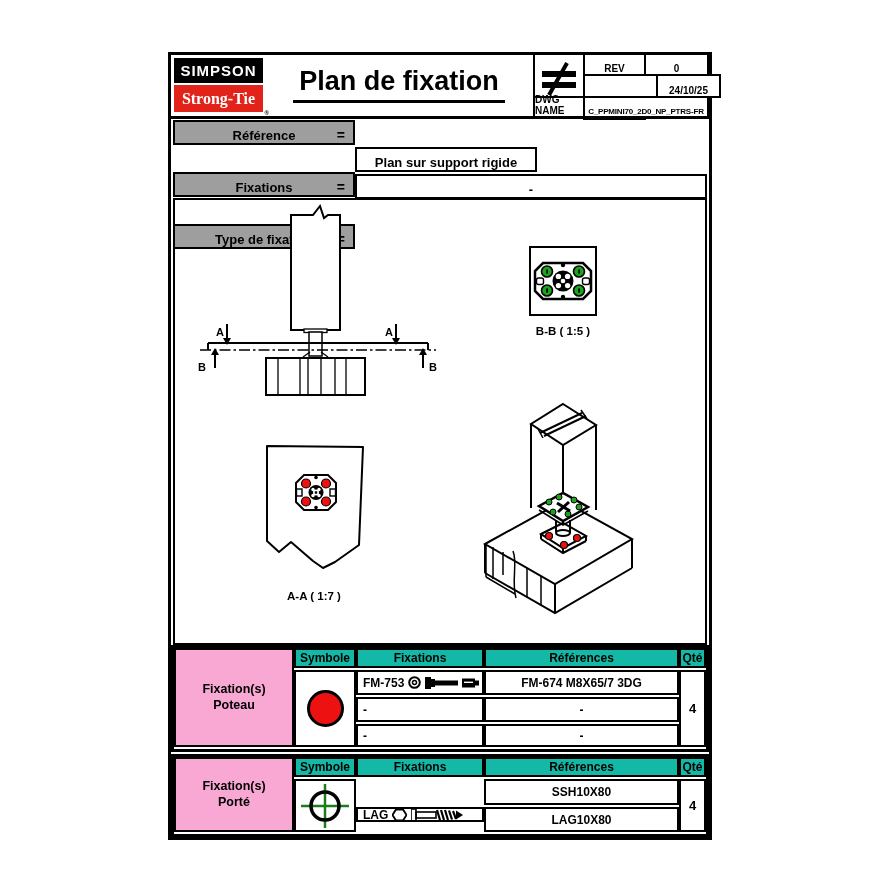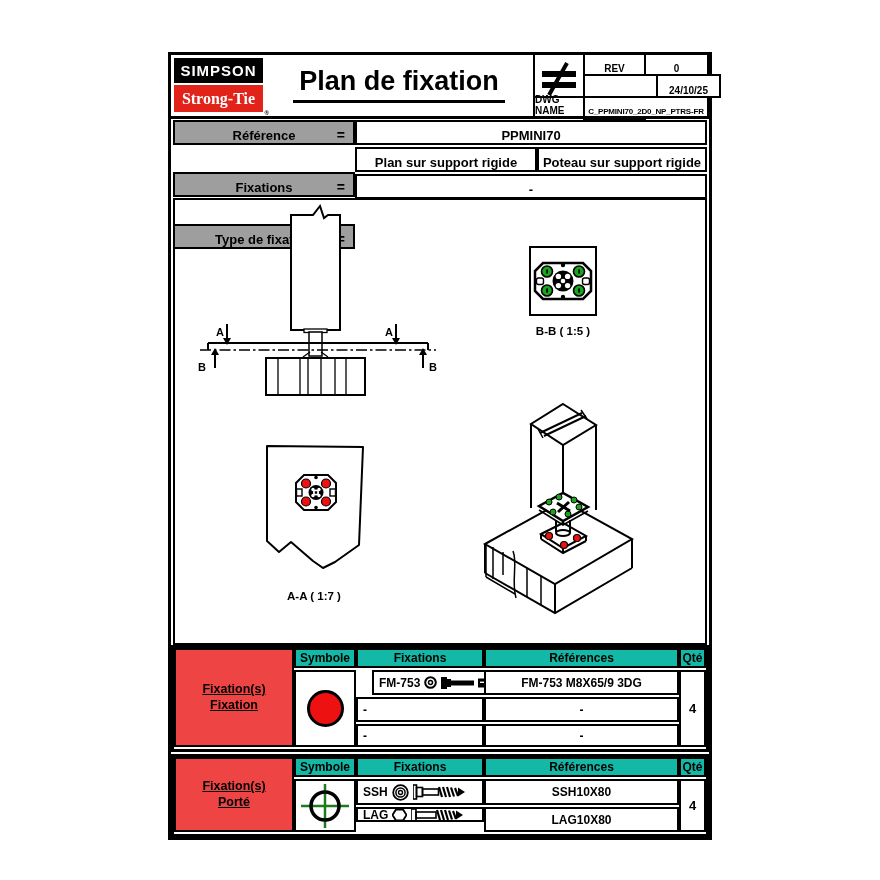--- a/index.html
+++ b/index.html
@@ -20,21 +20,21 @@
   .small-cell { font-size:10px; }
   .tiny-cell { font-size:8px; letter-spacing:-0.2px; }
   
   .info-label { font-size:13px; position:relative; }
   .info-label .eq { position:absolute; right:8px; font-size:14px; }
   .info-value { font-size:13px; }
   
   .btable { position:absolute; left:0; width:538px; border:3px solid #000; background:#fff; }
   .bcell { position:absolute; border:2px solid #000; background:#fff; display:flex; align-items:center; justify-content:center; font-size:12px; }
   .bhead { background:#14b8a6; }
-  .grouplabel { background:#ef4444; flex-direction:column; font-size:12.5px; line-height:1.25; text-align:center;text-decoration:underline; }
+  .grouplabel { background:#f9a8d4; flex-direction:column; font-size:12.5px; line-height:1.25; text-align:center; }
   .fixcell { justify-content:flex-start; padding-left:5px; gap:4px; }
   .qty { font-size:13px; }
   .redcircle { width:37px; height:37px; border-radius:50%; background:#ee1111; border:3px solid #000; }
   svg text { font-family:"Liberation Sans",sans-serif; font-weight:bold; }
 </style>
 </head>
 <body>
 
 <div class="sheet">
 
@@ -72,33 +72,27 @@
   </div>
   <div class="cell tiny-cell" style="left:412px; top:41px; width:126px; height:22px;">
     <span>C_PPMINI70_2D0_NP_PTRS-FR</span>
   </div>
   <div class="hdr-divider"></div>
 
   <div class="cell gray info-label" style="left:2px; top:65px; width:182px; height:25px;">
     <span>Référence</span>
     <span class="eq">=</span>
   </div>
-  <div class="cell info-value" style="left:184px; top:65px; width:352px; height:25px;">
-    <span>PPMINI70</span>
-  </div>
 
   <div class="cell gray info-label" style="left:2px; top:92px; width:182px; height:25px;">
     <span>Fixations</span>
     <span class="eq">=</span>
   </div>
   <div class="cell info-value" style="left:184px; top:92px; width:182px; height:25px;">
     <span>Plan sur support rigide</span>
-  </div>
-  <div class="cell info-value" style="left:366px; top:92px; width:170px; height:25px;">
-    <span>Poteau sur support rigide</span>
   </div>
 
   <div class="cell gray info-label" style="left:2px; top:119px; width:182px; height:25px;">
     <span>Type de fixation</span>
     <span class="eq">=</span>
   </div>
   <div class="cell info-value" style="left:184px; top:119px; width:352px; height:25px;">
     <span>-</span>
   </div>
 
@@ -245,57 +239,57 @@
           <line x1="382" y1="303" x2="395" y2="311"></line>
           <line x1="394" y1="302" x2="383" y2="312"></line>
         </g>
       </g>
     </svg>
   </div>
 
   <div class="btable" style="top:590px; height:107px;">
     <div class="bcell grouplabel" style="left:0px; top:0px; width:120px; height:99px;">
       <span>Fixation(s)</span>
-      <span>Fixation</span>
+      <span>Poteau</span>
     </div>
     <div class="bcell bhead" style="left:120px; top:0px; width:62px; height:20px;">
         <span>Symbole</span>
       </div>
     <div class="bcell bhead" style="left:182px; top:0px; width:128px; height:20px;">
         <span>Fixations</span>
       </div>
     <div class="bcell bhead" style="left:310px; top:0px; width:195px; height:20px;">
         <span>Références</span>
       </div>
     <div class="bcell bhead" style="left:505px; top:0px; width:27px; height:20px;">
         <span>Qté</span>
       </div>
 
     <div class="bcell" style="left:120px; top:22px; width:62px; height:77px;">
       <div class="redcircle"></div>
     </div>
 
-    <div class="bcell fixcell" style="left:182px; top:22px; width:128px; height:25px;margin-left:16px;">
+    <div class="bcell fixcell" style="left:182px; top:22px; width:128px; height:25px;">
       <span>FM-753</span>
       <svg width="13" height="13" viewBox="0 0 13 13">
         <circle cx="6.5" cy="6.5" r="5.3" fill="none" stroke="#000" stroke-width="2"></circle>
         <circle cx="6.5" cy="6.5" r="2" fill="none" stroke="#000" stroke-width="1.5"></circle>
       </svg>
       <svg width="56" height="16" viewBox="0 0 56 16">
         <rect x="0" y="2" width="6" height="12" fill="#000"></rect>
         <rect x="6" y="4" width="4" height="8" fill="#000"></rect>
         <rect x="10" y="5.5" width="26" height="5" fill="#000"></rect>
         <rect x="33" y="5" width="3" height="6" fill="#fff"></rect>
         <rect x="37" y="3.5" width="13" height="9" fill="#000"></rect>
         <rect x="39" y="6.6" width="9" height="1.4" fill="#fff"></rect>
         <rect x="50" y="5.5" width="4" height="5" fill="#000"></rect>
       </svg>
     </div>
     <div class="bcell" style="left:310px; top:22px; width:195px; height:25px;">
-      <span>FM-753 M8X65/9 3DG</span>
+      <span>FM-674 M8X65/7 3DG</span>
     </div>
     <div class="bcell fixcell" style="left:182px; top:49px; width:128px; height:25px;">
       <span>-</span>
     </div>
     <div class="bcell" style="left:310px; top:49px; width:195px; height:25px;">
       <span>-</span>
     </div>
     <div class="bcell fixcell" style="left:182px; top:76px; width:128px; height:23px;">
       <span>-</span>
     </div>
@@ -327,41 +321,20 @@
       </div>
 
     <div class="bcell" style="left:120px; top:22px; width:62px; height:53px;">
       <svg width="54" height="48" viewBox="0 0 54 48">
         <line x1="3" y1="24" x2="51" y2="24" stroke="#1b7d1b" stroke-width="2.5"></line>
         <line x1="27" y1="2" x2="27" y2="46" stroke="#1b7d1b" stroke-width="2.5"></line>
         <circle cx="27" cy="24" r="14" fill="none" stroke="#000" stroke-width="3.5"></circle>
       </svg>
     </div>
 
-    <div class="bcell fixcell" style="left:182px; top:22px; width:128px; height:26px;">
-      <span>SSH</span>
-      <svg width="17" height="17" viewBox="0 0 17 17">
-        <circle cx="8.5" cy="8.5" r="7.3" fill="none" stroke="#000" stroke-width="1.8"></circle>
-        <circle cx="8.5" cy="8.5" r="4.6" fill="none" stroke="#000" stroke-width="1.5"></circle>
-        <circle cx="8.5" cy="8.5" r="2" fill="none" stroke="#000" stroke-width="1.4"></circle>
-      </svg>
-      <svg width="52" height="18" viewBox="0 0 52 18">
-        <rect x="0" y="2" width="3.5" height="14" fill="none" stroke="#000" stroke-width="1.6"></rect>
-        <rect x="3.5" y="4.5" width="6" height="9" fill="none" stroke="#000" stroke-width="1.6"></rect>
-        <rect x="9.5" y="6" width="16" height="6" fill="none" stroke="#000" stroke-width="1.6"></rect>
-        <g stroke="#000" stroke-width="2.2">
-          <line x1="26" y1="4" x2="29" y2="14"></line>
-          <line x1="30" y1="4" x2="33" y2="14"></line>
-          <line x1="34" y1="4" x2="37" y2="14"></line>
-          <line x1="38" y1="4.5" x2="41" y2="13.5"></line>
-          <line x1="42" y1="5" x2="45" y2="13"></line>
-        </g>
-        <path d="M45,4.5 L52,9 L45,13.5 Z" fill="#000"></path>
-      </svg>
-    </div>
     <div class="bcell" style="left:310px; top:22px; width:195px; height:26px;">
       <span>SSH10X80</span>
     </div>
 
     <div class="bcell fixcell" style="left:182px; top:50px; width:128px; height:15px;">
       <span>LAG</span>
       <svg width="15" height="14" viewBox="0 0 15 14">
         <polygon points="4,1.5 11,1.5 14.5,7 11,12.5 4,12.5 0.5,7" fill="none" stroke="#000" stroke-width="1.8"></polygon>
       </svg>
       <svg width="52" height="18" viewBox="0 0 52 18">

